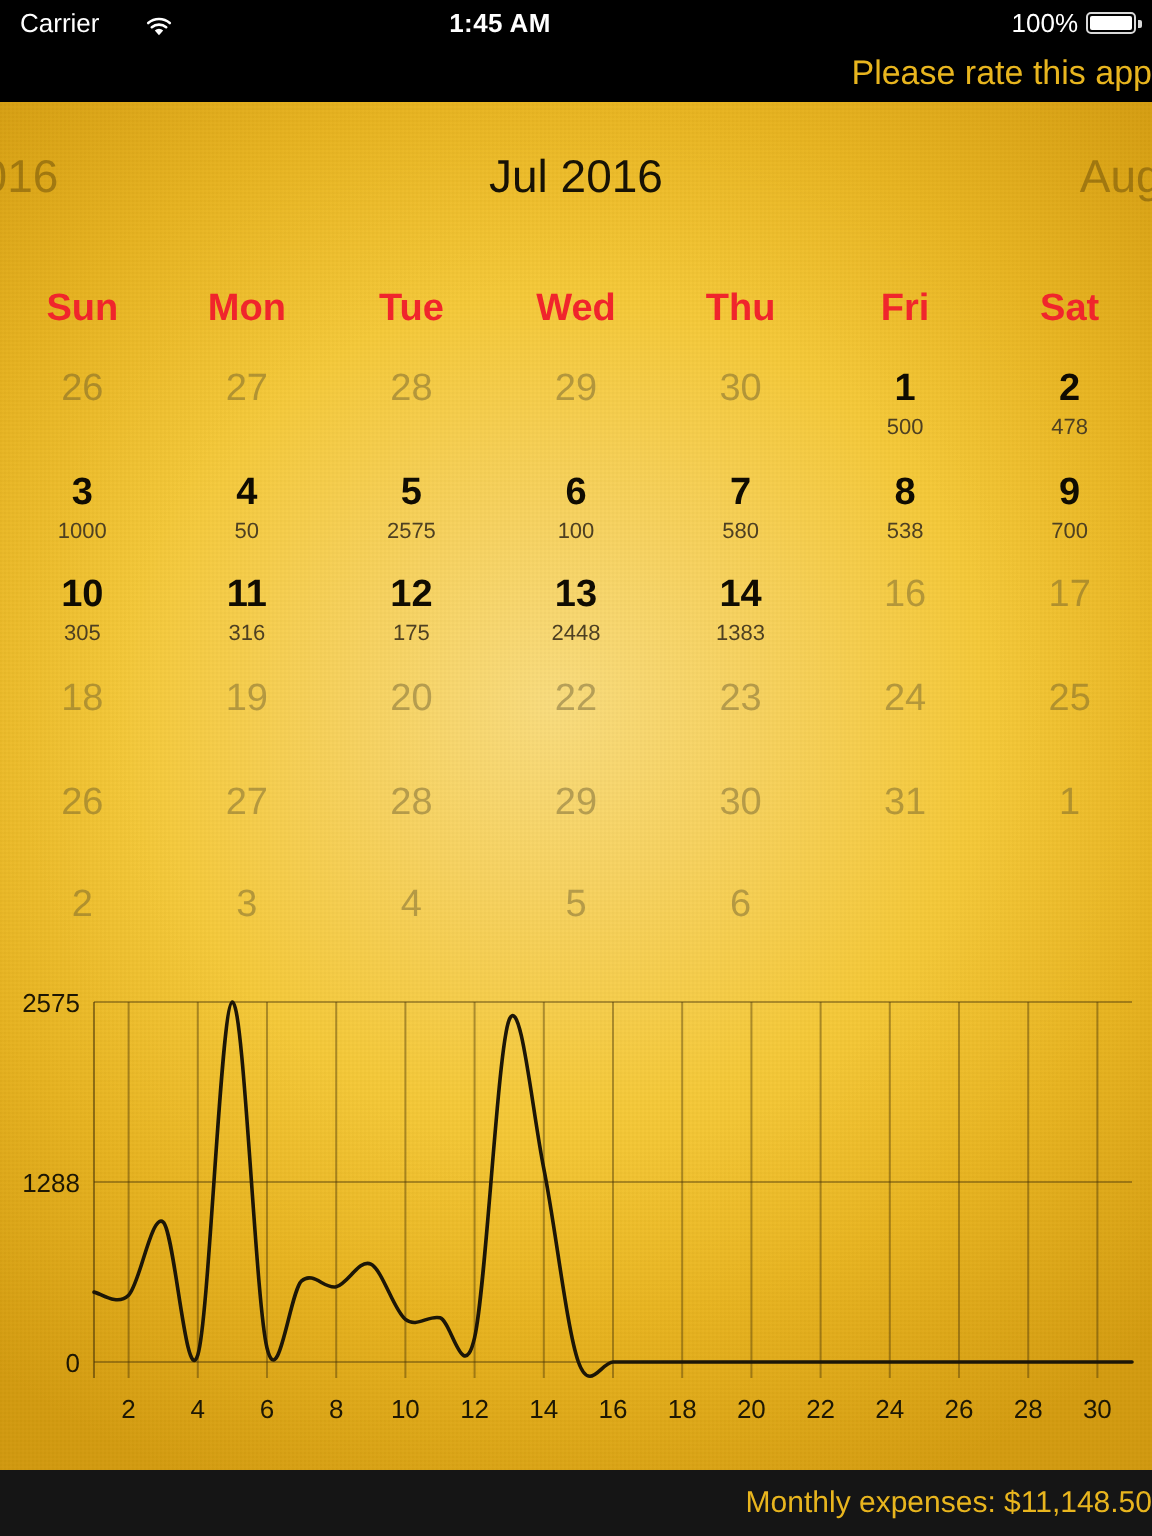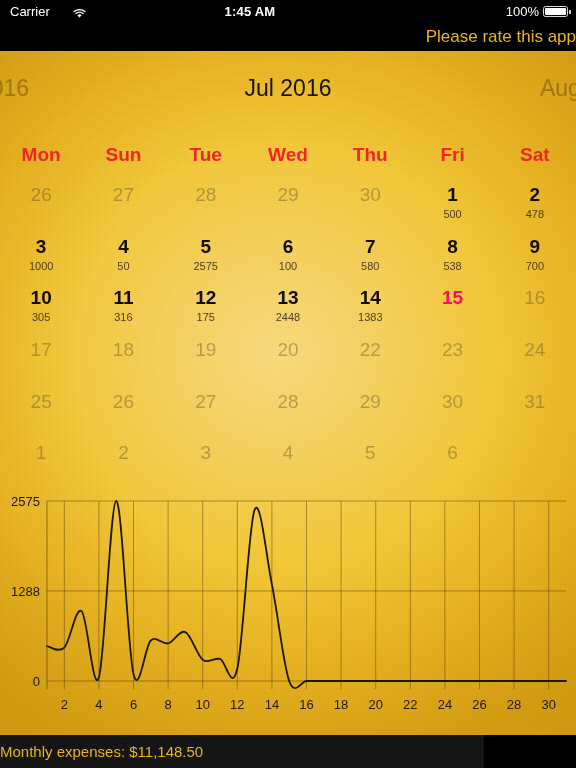--- a/index.html
+++ b/index.html
@@ -89,22 +89,22 @@
   .cell.out .dnum{ color:rgba(82,72,42,.40); font-weight:normal; }
   .cell.out2 .dnum{ color:rgba(92,80,44,.42); font-weight:normal; }
   .cell.today .dnum{ color:#ff0a5e; }
 
   
   .chart{ position:absolute; left:0; top:438px; width:576px; height:246px; }
   .chart svg{ display:block; }
 
   
   .footer{
-    position:absolute; left:0; top:735px; width:484px; height:33px;
-    background:#151515; display:flex; align-items:center; justify-content:flex-start;
+    position:absolute; left:0; top:735px; width:576px; height:33px;
+    background:#151515; display:flex; align-items:center; justify-content:flex-end;
   }
   .footer span{ color:#e8b51e; font-size:15px; }
 </style>
 </head>
 <body>
 
 <div id="app">
 
   <div class="statusbar">
     <div class="sb-left">
@@ -134,22 +134,22 @@
     <div class="grain"></div>
     <div class="vign"></div>
 
     <div class="monthbar">
       <div class="month-prev">2016</div>
       <div class="month-title">Jul 2016</div>
       <div class="month-next">Aug 2</div>
     </div>
 
     <div class="weekrow">
+      <div>Sun</div>
       <div>Mon</div>
-      <div>Sun</div>
       <div>Tue</div>
       <div>Wed</div>
       <div>Thu</div>
       <div>Fri</div>
       <div>Sat</div>
     </div>
 
     <div class="cal" id="cal-grid">
         <div class="cell out">
           <div class="dnum">26</div>
@@ -214,23 +214,20 @@
           <div class="dnum">12</div>
           <div class="dval">175</div>
         </div>
         <div class="cell">
           <div class="dnum">13</div>
           <div class="dval">2448</div>
         </div>
         <div class="cell">
           <div class="dnum">14</div>
           <div class="dval">1383</div>
-        </div>
-        <div class="cell today">
-          <div class="dnum">15</div>
         </div>
         <div class="cell out2">
           <div class="dnum">16</div>
         </div>
         <div class="cell out2">
           <div class="dnum">17</div>
         </div>
         <div class="cell out2">
           <div class="dnum">18</div>
         </div>

